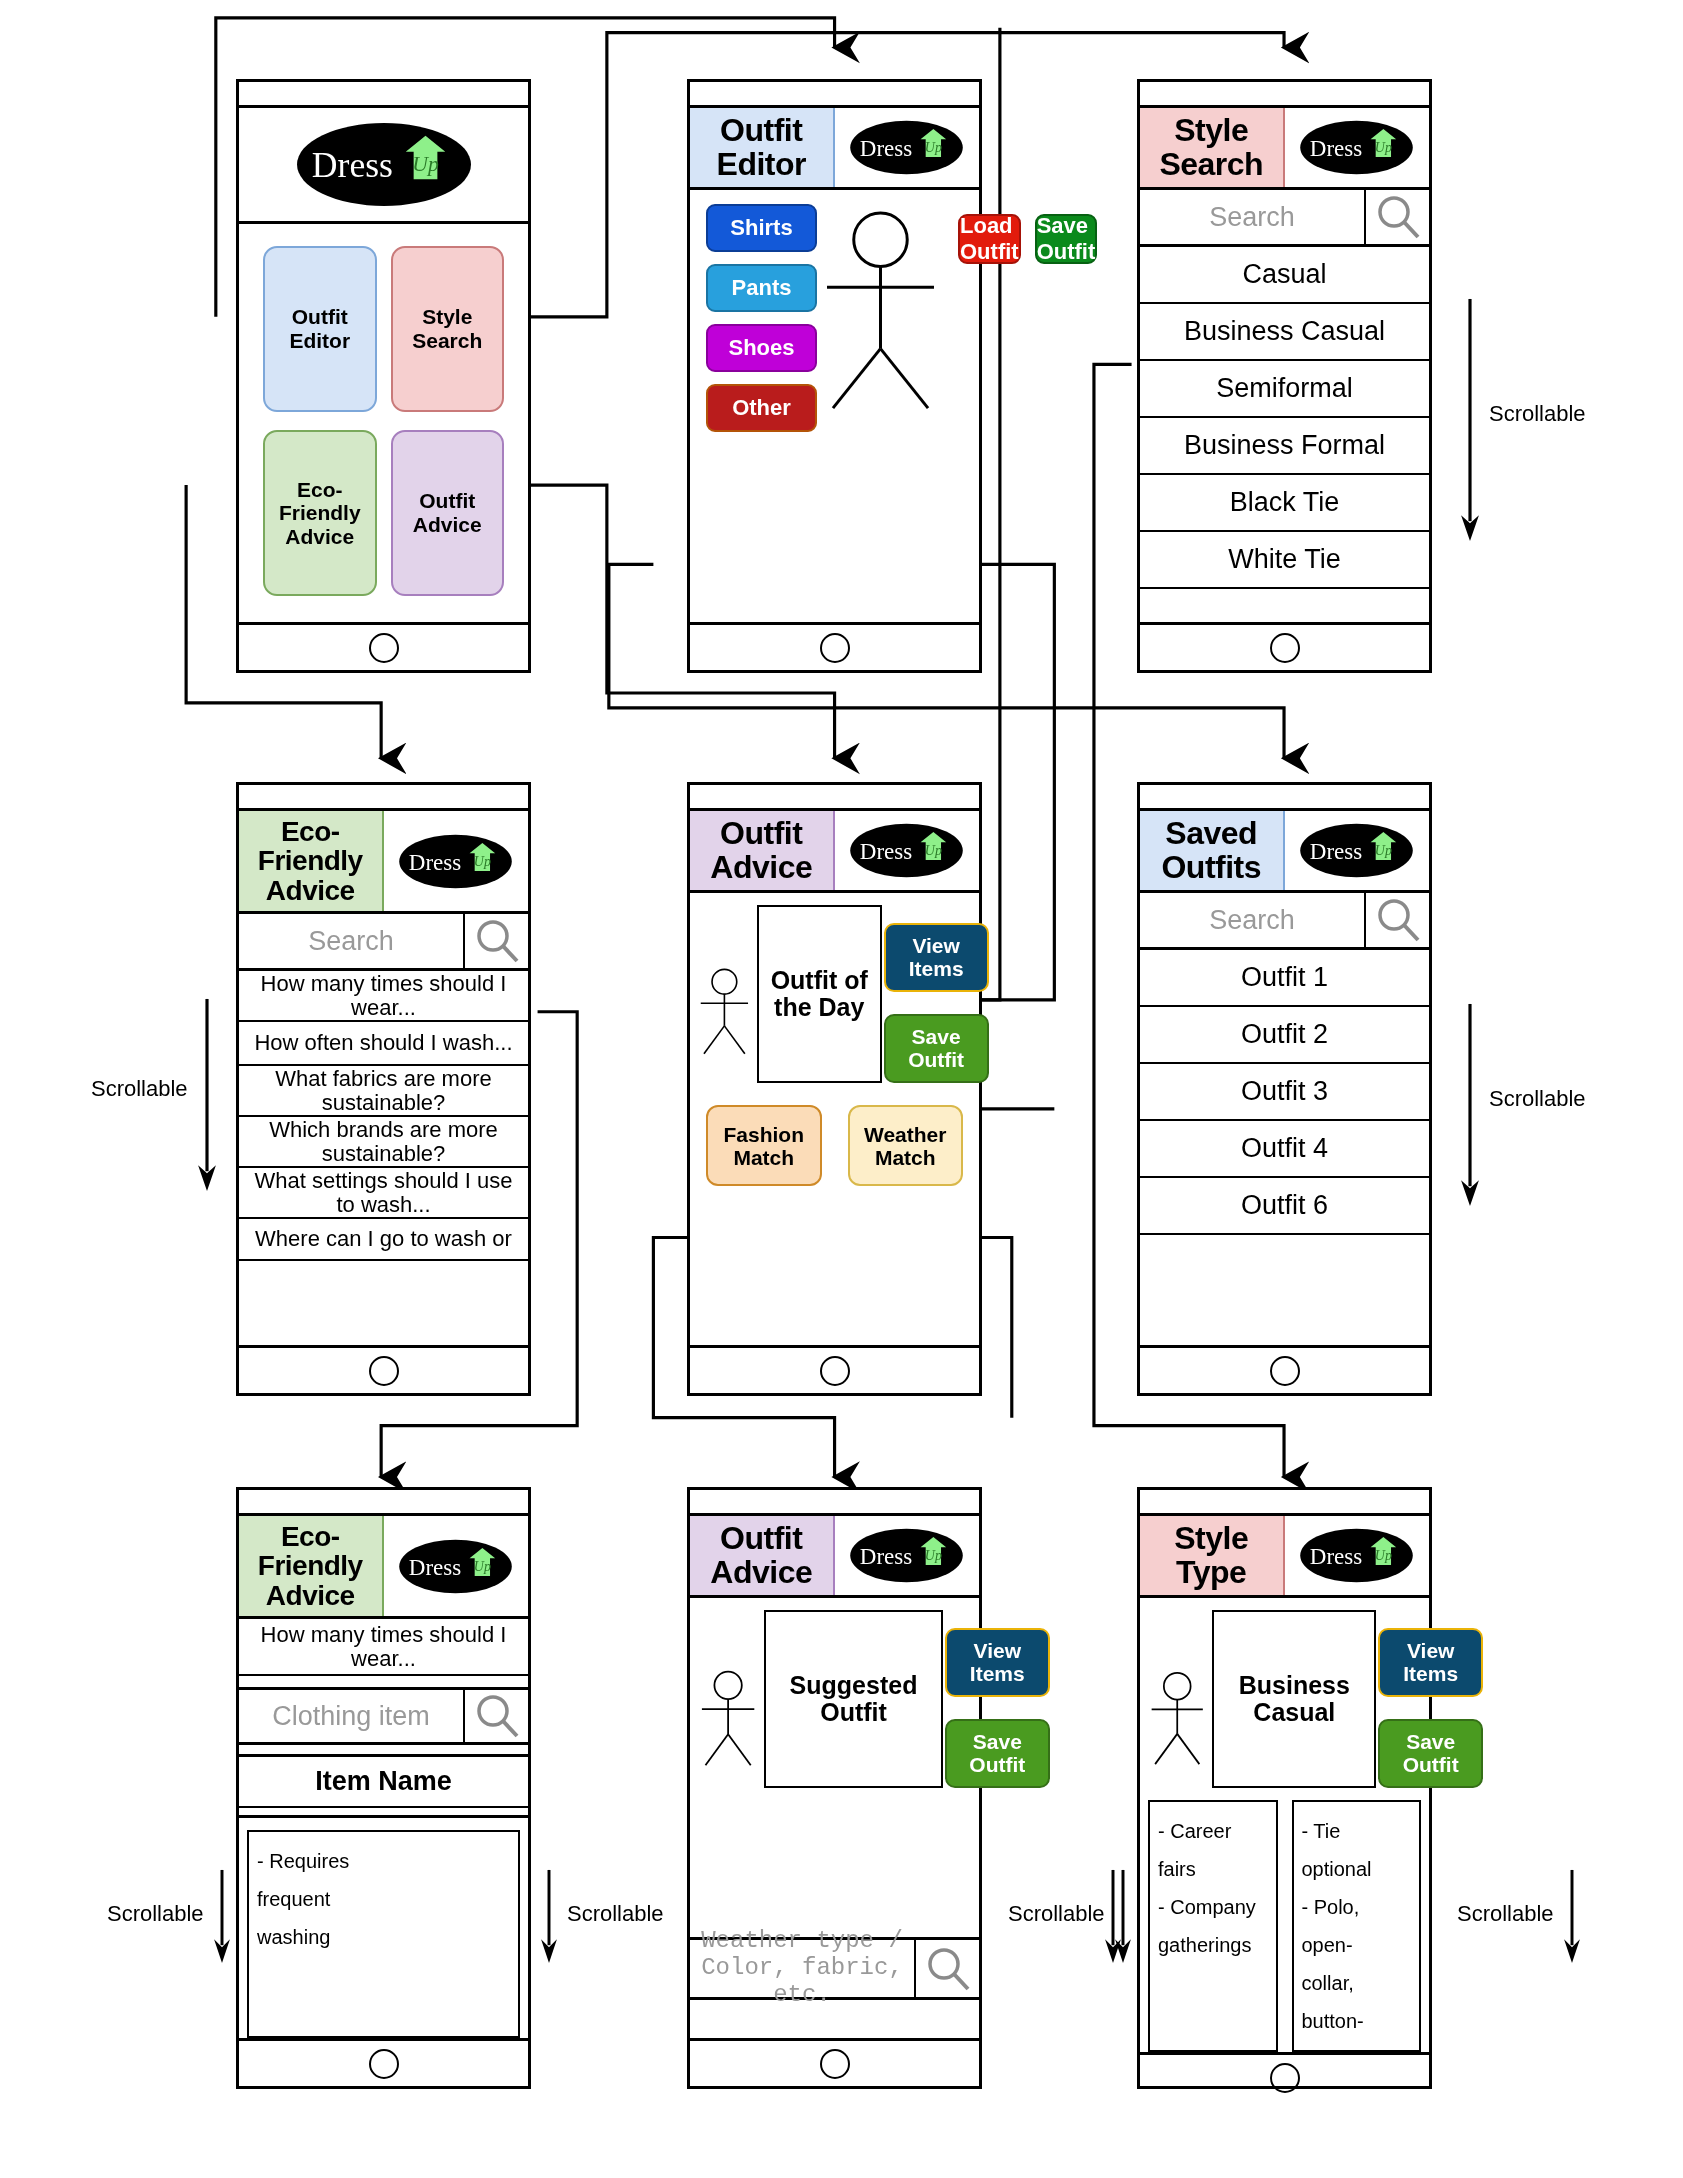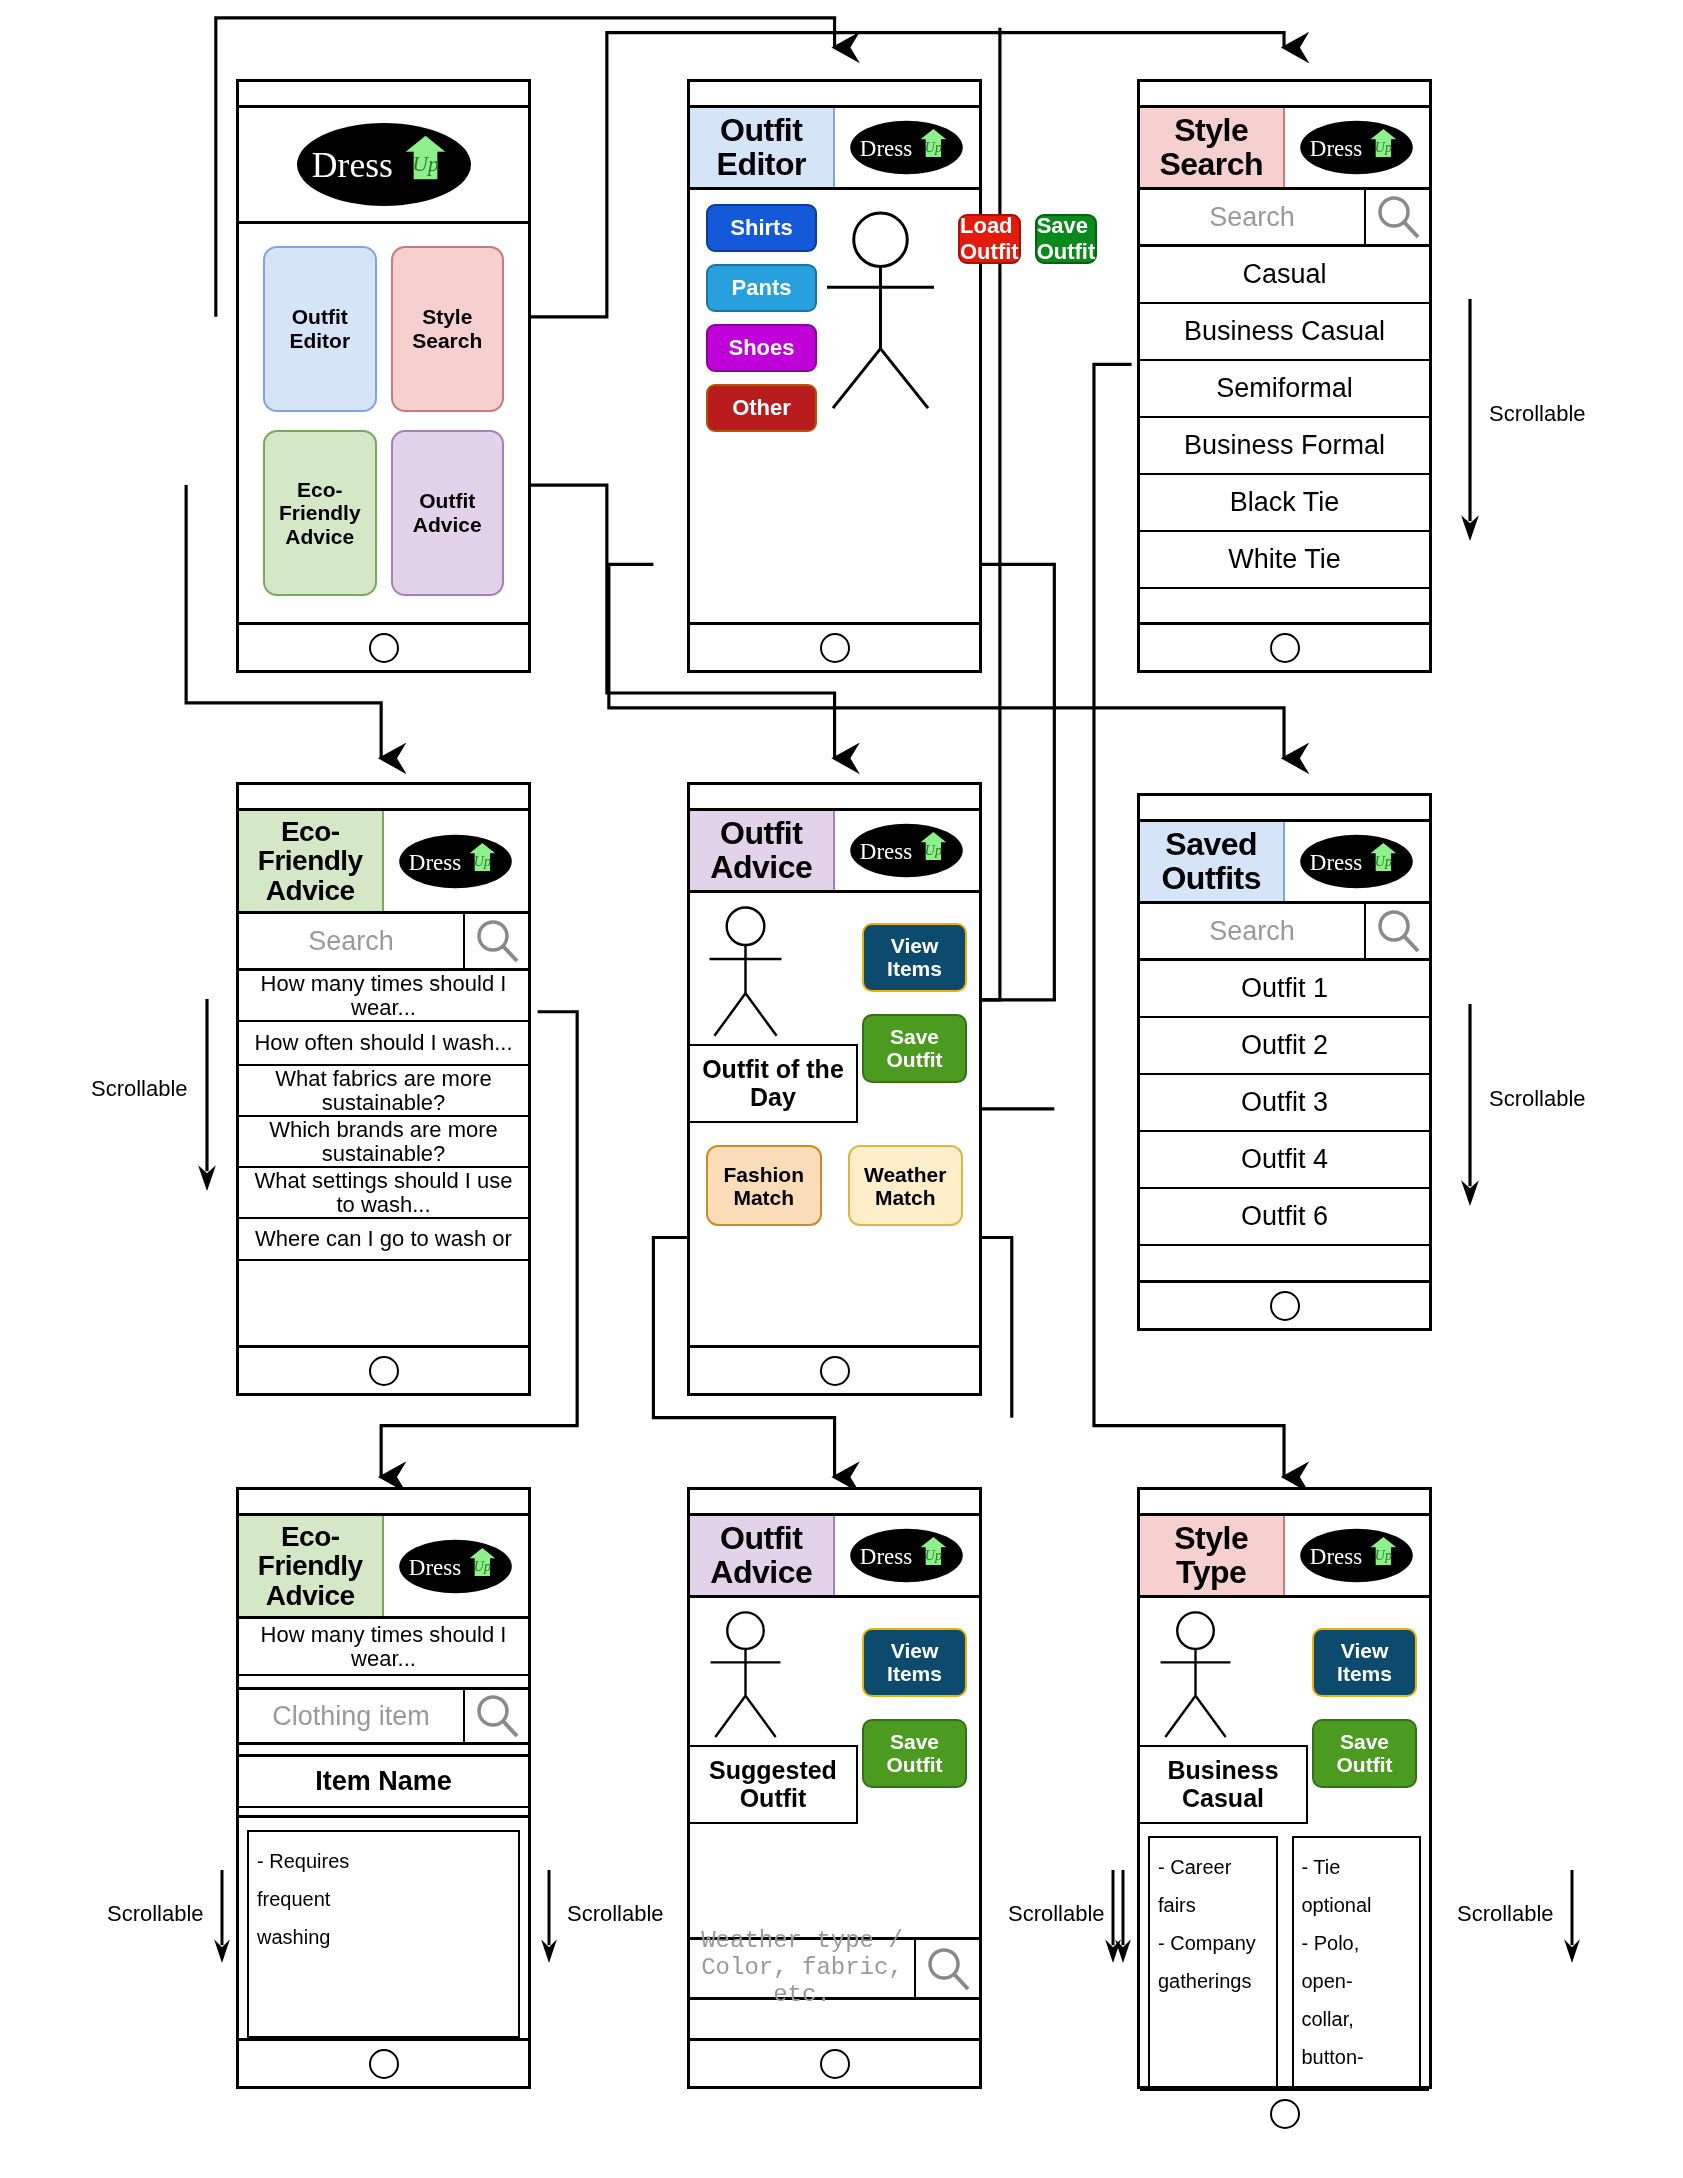--- a/index.html
+++ b/index.html
@@ -105,21 +105,21 @@
   .avatar-col { flex:1 1 auto; display:flex; align-items:flex-start; justify-content:center; padding-top:6px; }
   .editor-actions { display:flex; gap:14px; padding:10px 14px 0 14px; }
   .act-btn {
     flex:1 1 0; border-radius:9px; color:#fff; font-weight:bold; font-size:22px;
     height:50px; display:flex; align-items:center; justify-content:center;
   }
 
   
   .advice-body { flex:1 1 auto; display:flex; flex-direction:column; }
   .advice-top { display:flex; flex:0 0 auto; padding-top:12px; }
-  .advice-left { flex:1 1 auto; display:flex; flex-direction:column; align-items:flex-start; }
+  .advice-left { flex:1 1 auto; display:flex; flex-direction:row; align-items:flex-end; }
   .advice-right { flex:0 0 119px; display:flex; flex-direction:column; gap:22px; padding:18px 10px 0 0; align-items:center; }
   .pill {
     border-radius:10px; color:#fff; font-weight:bold; font-size:21px; line-height:1.08;
     width:105px; min-height:69px; display:flex; align-items:center; justify-content:center;
     text-align:center;
   }
   .pill-purple { background:#0c4a6e; border:2px solid #eab308; }
   .pill-green  { background:#4a9b20; border:2px solid #356f17; }
   .label-box {
     border:2.5px solid #000; align-self:stretch;
@@ -410,21 +410,21 @@
         <div class="match-btn match-orange">Fashion Match</div>
         <div class="match-btn match-cream">Weather Match</div>
       </div>
     </div>
   </div>
   <div class="home-bar">
     <div class="home-circle"></div>
   </div>
 </div>
 
-<div class="phone" style="left:1137px; top:782px; width:295px; height:538px;margin-top:11px;">
+<div class="phone" style="left:1137px; top:782px; width:295px; height:614px;">
   <div class="speaker-bar"></div>
   <div class="screen-body">
     <div class="hdr">
       <div class="hdr-title t-blue">Saved Outfits</div>
       <div class="hdr-logo">
         <svg width="117" height="55" viewBox="0 0 180 86">
           <ellipse cx="90" cy="43" rx="88" ry="42" fill="#000"></ellipse>
           <text x="58" y="56" font-family="Liberation Serif, serif" font-size="36" fill="#fff" text-anchor="middle">Dress</text>
           <g transform="translate(112,14)">
             <path d="M20 0 L40 16 L32 16 L32 44 L8 44 L8 16 L0 16 Z" fill="#8ef08a"></path>

